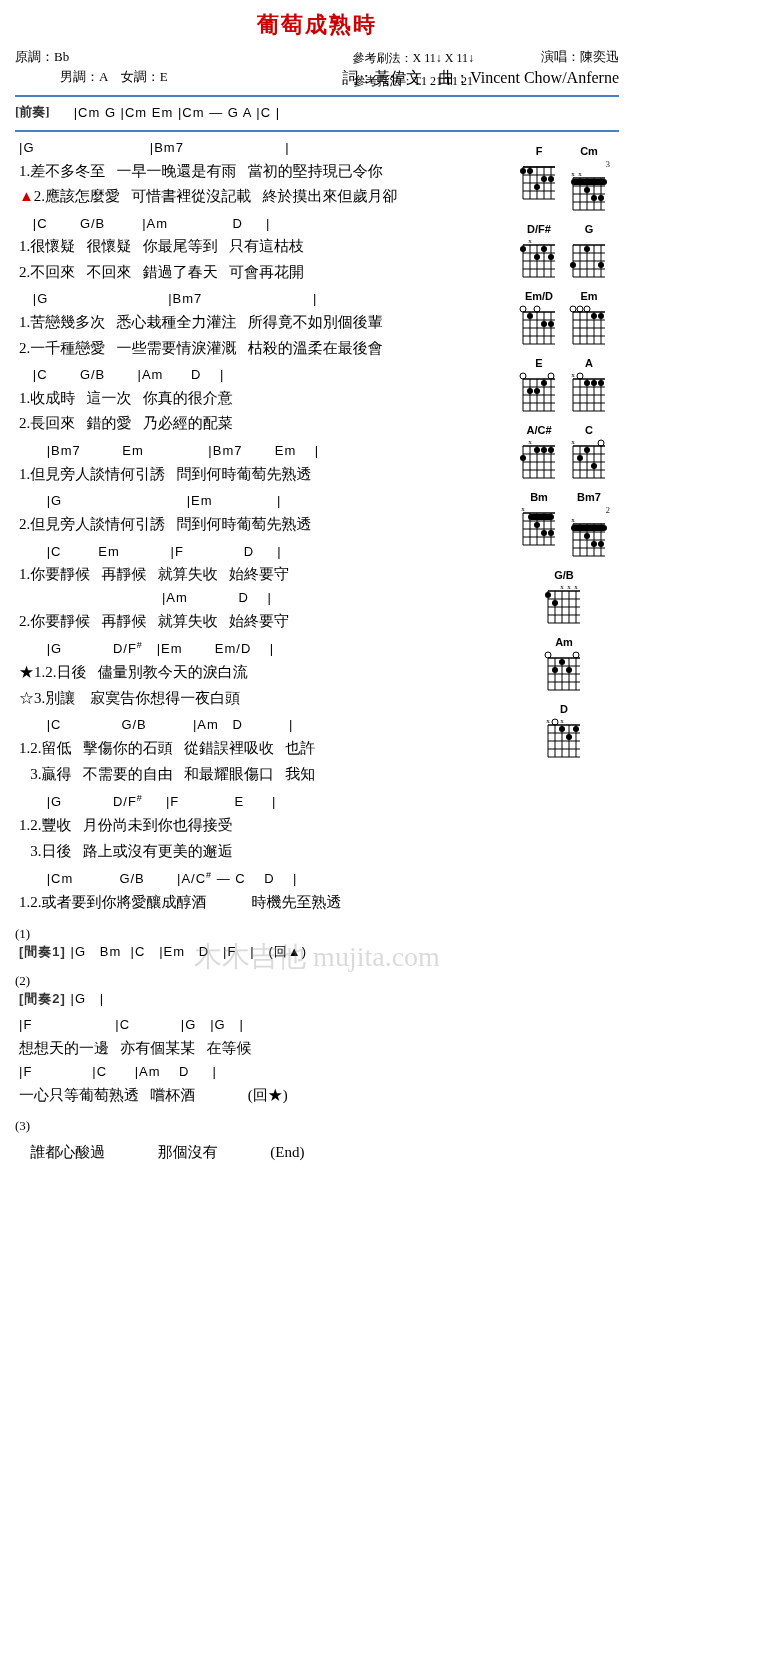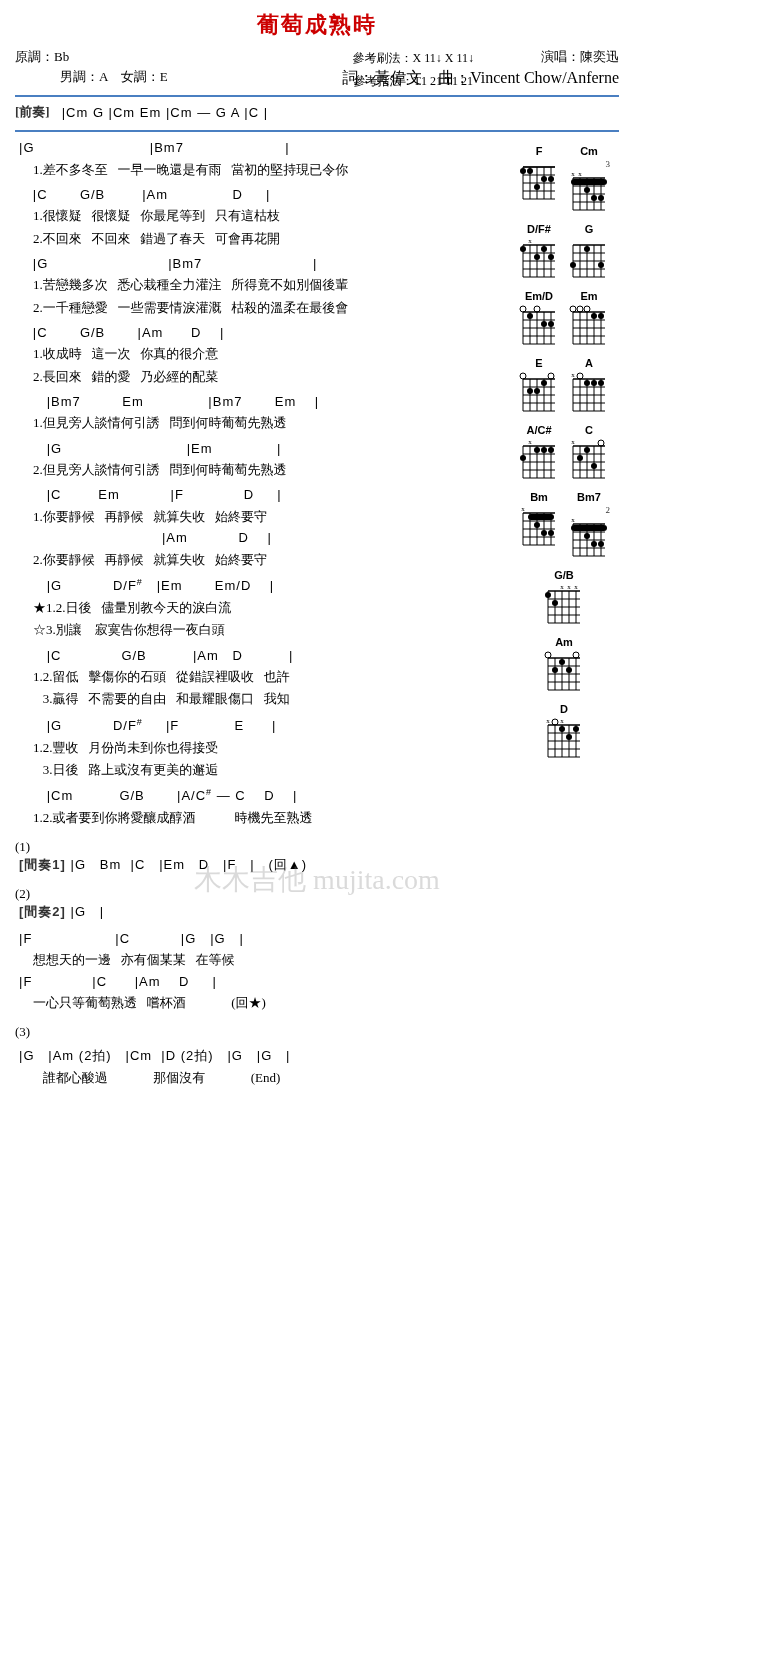--- a/index.html
+++ b/index.html
@@ -36,24 +36,23 @@
     }
     .chord-line {
       font-family: "Arial", sans-serif;
       color: #000;
       font-size: 13px;
       letter-spacing: 1px;
       line-height: 1.6;
       padding-left: 4px;
     }
     .lyric-line {
-      font-size: 13px;
+      font-size: 15px;
       line-height: 1.7;
       padding-left: 4px;
-      margin-left: 14px;
     }
     .red { color: #cc0000; }
 
     
     .chord-diagrams {
       position: absolute;
       right: 5px;
       top: 145px;
       width: 130px;
       display: flex;
@@ -134,32 +133,33 @@
     <div>
       <span>參考刷法：X 11↓ X 11↓</span>
     </div>
     <div>
       <span>參考指法：T1 21 T1 21</span>
     </div>
   </div>
 
   <div class="divider"></div>
 
-  <div style="display:flex; gap:8px; font-size:13px; margin-bottom:4px;">
+  <div style="display:flex; gap:20px; font-size:13px; margin-bottom:4px;">
     <span class="red tag">[前奏]</span>
     <span class="chord-line">|Cm   G   |Cm   Em   |Cm  — G   A   |C   |</span>
   </div>
 
   <div class="divider"></div>
 
   <div class="main-content">
 
     <div class="section">
       <div class="chord-line">|G&nbsp;&nbsp;&nbsp;&nbsp;&nbsp;&nbsp;&nbsp;&nbsp;&nbsp;&nbsp;&nbsp;&nbsp;&nbsp;&nbsp;&nbsp;&nbsp;&nbsp;&nbsp;&nbsp;&nbsp;&nbsp;&nbsp;&nbsp;&nbsp;&nbsp;|Bm7&nbsp;&nbsp;&nbsp;&nbsp;&nbsp;&nbsp;&nbsp;&nbsp;&nbsp;&nbsp;&nbsp;&nbsp;&nbsp;&nbsp;&nbsp;&nbsp;&nbsp;&nbsp;&nbsp;&nbsp;&nbsp;&nbsp;|</div>
       <div class="lyric-line">1.差不多冬至&nbsp;&nbsp;&nbsp;一早一晚還是有雨&nbsp;&nbsp;&nbsp;當初的堅持現已令你</div>
+      <div class="lyric-line"><span class="red">▲</span>2.應該怎麼愛&nbsp;&nbsp;&nbsp;可惜書裡從沒記載&nbsp;&nbsp;&nbsp;終於摸出來但歲月卻</div>
     </div>
 
     <div class="section">
       <div class="chord-line">&nbsp;&nbsp;&nbsp;|C&nbsp;&nbsp;&nbsp;&nbsp;&nbsp;&nbsp;&nbsp;G/B&nbsp;&nbsp;&nbsp;&nbsp;&nbsp;&nbsp;&nbsp;&nbsp;|Am&nbsp;&nbsp;&nbsp;&nbsp;&nbsp;&nbsp;&nbsp;&nbsp;&nbsp;&nbsp;&nbsp;&nbsp;&nbsp;&nbsp;D&nbsp;&nbsp;&nbsp;&nbsp;&nbsp;|</div>
       <div class="lyric-line">1.很懷疑&nbsp;&nbsp;&nbsp;很懷疑&nbsp;&nbsp;&nbsp;你最尾等到&nbsp;&nbsp;&nbsp;只有這枯枝</div>
       <div class="lyric-line">2.不回來&nbsp;&nbsp;&nbsp;不回來&nbsp;&nbsp;&nbsp;錯過了春天&nbsp;&nbsp;&nbsp;可會再花開</div>
     </div>
 
     <div class="section">
       <div class="chord-line">&nbsp;&nbsp;&nbsp;|G&nbsp;&nbsp;&nbsp;&nbsp;&nbsp;&nbsp;&nbsp;&nbsp;&nbsp;&nbsp;&nbsp;&nbsp;&nbsp;&nbsp;&nbsp;&nbsp;&nbsp;&nbsp;&nbsp;&nbsp;&nbsp;&nbsp;&nbsp;&nbsp;&nbsp;&nbsp;|Bm7&nbsp;&nbsp;&nbsp;&nbsp;&nbsp;&nbsp;&nbsp;&nbsp;&nbsp;&nbsp;&nbsp;&nbsp;&nbsp;&nbsp;&nbsp;&nbsp;&nbsp;&nbsp;&nbsp;&nbsp;&nbsp;&nbsp;&nbsp;&nbsp;|</div>
@@ -225,21 +225,20 @@
 
     <div class="section" style="margin-top:6px;">
       <div class="chord-line">|F&nbsp;&nbsp;&nbsp;&nbsp;&nbsp;&nbsp;&nbsp;&nbsp;&nbsp;&nbsp;&nbsp;&nbsp;&nbsp;&nbsp;&nbsp;&nbsp;&nbsp;&nbsp;|C&nbsp;&nbsp;&nbsp;&nbsp;&nbsp;&nbsp;&nbsp;&nbsp;&nbsp;&nbsp;&nbsp;|G&nbsp;&nbsp;&nbsp;|G&nbsp;&nbsp;&nbsp;|</div>
       <div class="lyric-line">想想天的一邊&nbsp;&nbsp;&nbsp;亦有個某某&nbsp;&nbsp;&nbsp;在等候</div>
       <div class="chord-line">|F&nbsp;&nbsp;&nbsp;&nbsp;&nbsp;&nbsp;&nbsp;&nbsp;&nbsp;&nbsp;&nbsp;&nbsp;&nbsp;|C&nbsp;&nbsp;&nbsp;&nbsp;&nbsp;&nbsp;|Am&nbsp;&nbsp;&nbsp;&nbsp;D&nbsp;&nbsp;&nbsp;&nbsp;&nbsp;|</div>
       <div class="lyric-line">一心只等葡萄熟透&nbsp;&nbsp;&nbsp;嚐杯酒&nbsp;&nbsp;&nbsp;&nbsp;&nbsp;&nbsp;&nbsp;&nbsp;&nbsp;&nbsp;&nbsp;&nbsp;&nbsp;&nbsp;(回★)</div>
     </div>
 
     <div style="margin-top:10px; font-size:13px;">(3)</div>
     <div style="margin-top:6px;">
-      <div class="chord-line">|G&nbsp;&nbsp;&nbsp;|Am (2拍)&nbsp;&nbsp;&nbsp;|Cm&nbsp;&nbsp;|D (2拍)&nbsp;&nbsp;&nbsp;|G&nbsp;&nbsp;&nbsp;|G&nbsp;&nbsp;&nbsp;|</div>
       <div class="lyric-line">&nbsp;&nbsp;&nbsp;誰都心酸過&nbsp;&nbsp;&nbsp;&nbsp;&nbsp;&nbsp;&nbsp;&nbsp;&nbsp;&nbsp;&nbsp;&nbsp;&nbsp;&nbsp;那個沒有&nbsp;&nbsp;&nbsp;&nbsp;&nbsp;&nbsp;&nbsp;&nbsp;&nbsp;&nbsp;&nbsp;&nbsp;&nbsp;&nbsp;(End)</div>
     </div>
 
   </div>
 
   <div class="chord-diagrams">
 
     <div class="chord-row">
       <div class="chord-box">
         <div class="chord-name">F</div>

